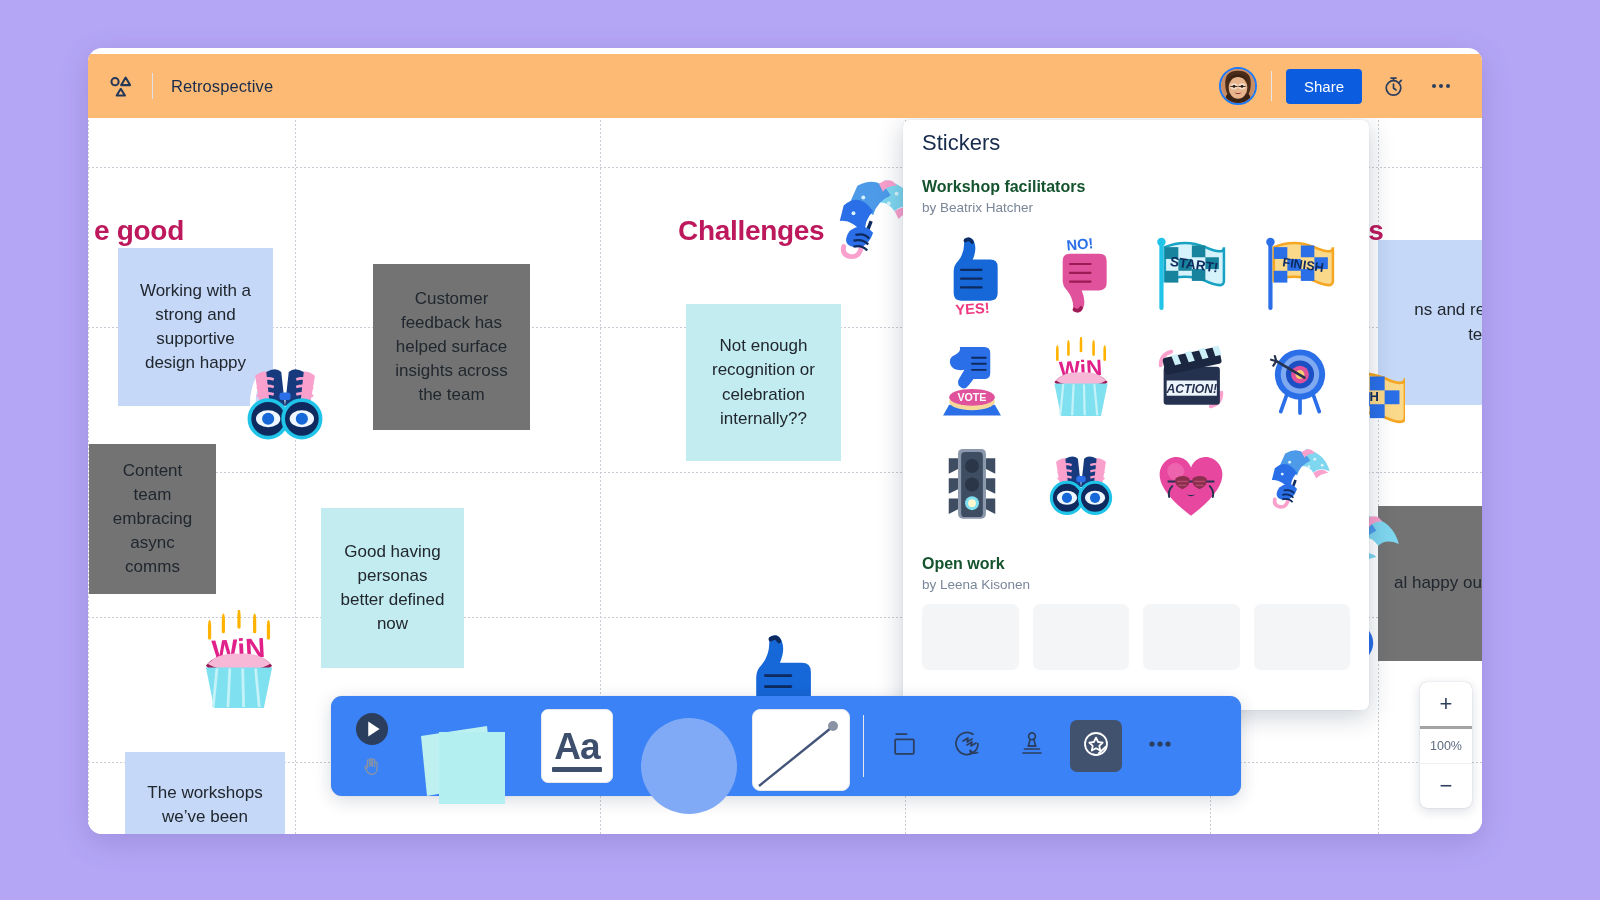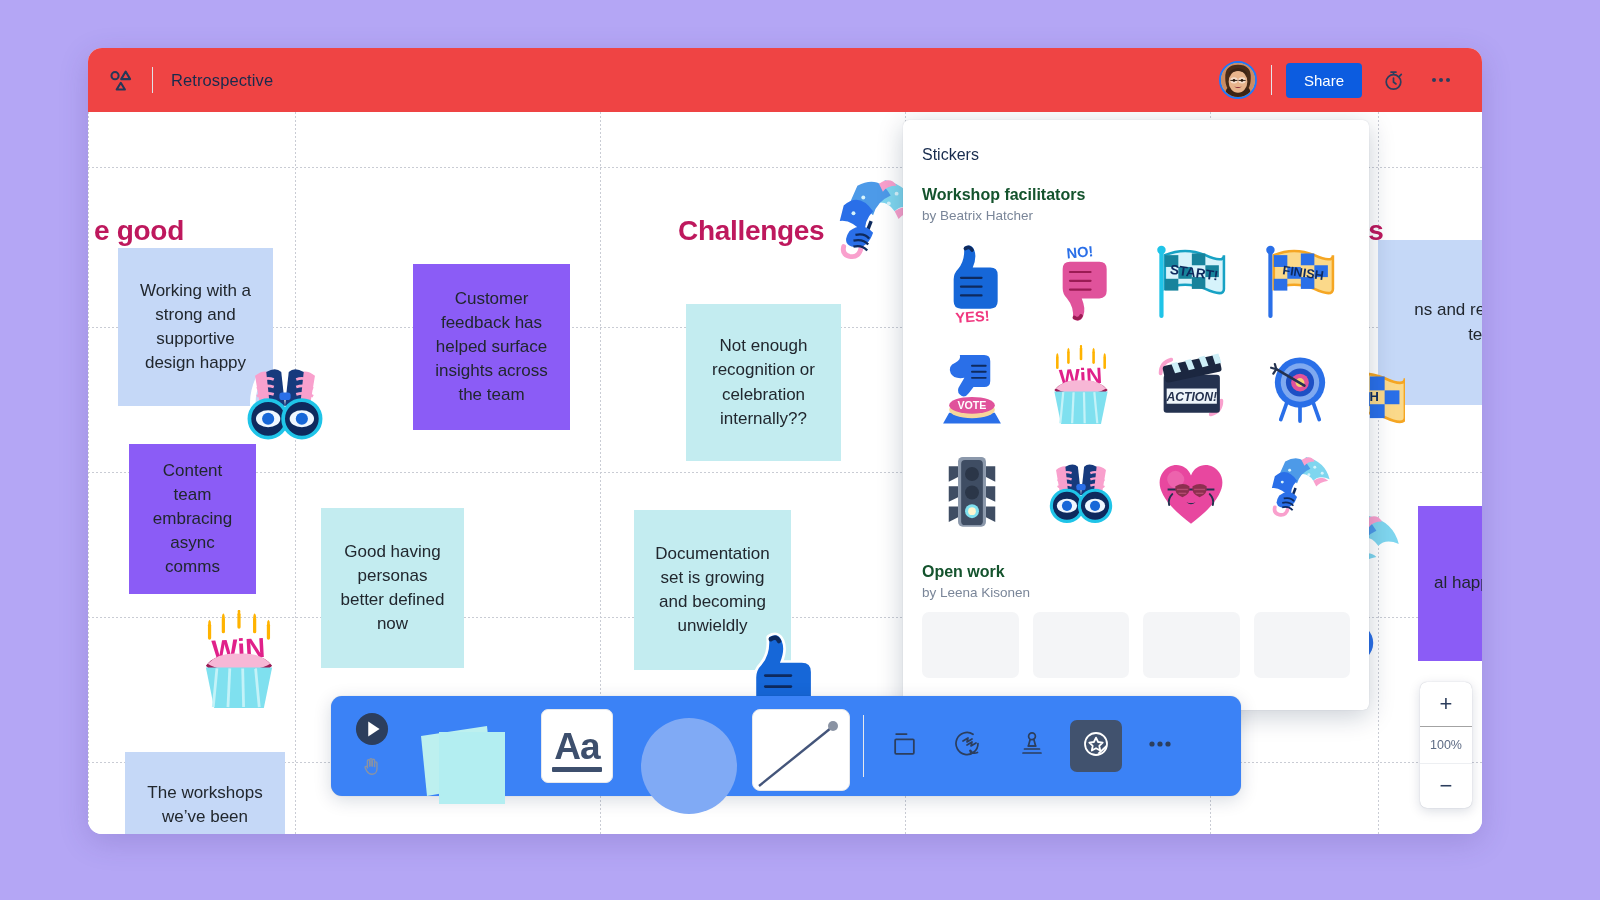--- a/index.html
+++ b/index.html
@@ -15,22 +15,22 @@
     position:absolute; left:88px; top:48px;
     width:1394px; height:786px;
     background:#ffffff;
     border-radius:14px;
     overflow:hidden;
     box-shadow:0 8px 30px rgba(60,40,120,.18);
   }
 
   
   #header{
-    position:absolute; left:0; top:0; width:100%; height:64px;
-    background:#ef4444; z-index:40;
+    position:absolute; left:0; top:6px; width:100%; height:64px;
+    background:#fdba74; z-index:40;
     display:flex; align-items:center;
   }
   #header-left{ display:flex; align-items:center; gap:0; padding-left:20px;}
   .logo-mark{ width:26px; height:26px; display:block;}
   .hdr-divider{ width:1px; height:26px; background:#dfe1e6; margin:0 18px;}
   #board-title{ font-size:16.5px; color:#172b4d; letter-spacing:.1px;}
   #header-right{
     margin-left:auto; display:flex; align-items:center; gap:0; padding-right:24px;
   }
   #avatar{
@@ -70,35 +70,35 @@
   }
 
   
   .note{
     position:absolute;
     display:flex; align-items:center; justify-content:center;
     text-align:center; font-size:17px; line-height:1.42;
     color:#21272e; padding:14px 16px;
   }
   .note.blue { background:#c5d8f7; }
-  .note.yellow{ background:#8b5cf6;margin-left:40px; }
+  .note.yellow{ background:#737373; }
   .note.cyan  { background:#c3ecf0; }
 
   
   .canvas-sticker{ position:absolute; }
 
   
   #stickers-panel{
     position:absolute; left:815px; top:72px;
     width:466px; height:590px;
     background:#fff; border-radius:6px;
     box-shadow:0 6px 26px rgba(9,30,66,.22), 0 0 1px rgba(9,30,66,.2);
     z-index:30; overflow:hidden;
   }
-  #panel-title{ font-size:16px; color:#172b4d; padding:26px 0 0 19px;}
+  #panel-title{ font-size:22px; color:#172b4d; padding:10px 0 0 19px;}
   .pack-name{ font-size:16px; font-weight:bold; color:#14532d; padding:22px 0 0 19px;}
   .pack-author{ font-size:13.5px; color:#7a8699; padding:4px 0 0 19px;}
   .sticker-grid{
     display:grid; grid-template-columns:repeat(4,1fr);
     gap:0; padding:8px 14px 0 14px;
   }
   .sticker-cell{
     height:104px; display:flex; align-items:center; justify-content:center;
     border-radius:6px; cursor:pointer;
   }
@@ -133,21 +133,21 @@
   
   #zoom-controls{
     position:absolute; left:1332px; top:634px;
     width:52px; background:#fff; border-radius:7px;
     box-shadow:0 3px 12px rgba(9,30,66,.15), 0 0 1px rgba(9,30,66,.3);
     z-index:35; text-align:center; overflow:hidden;
   }
   .zc-btn{ height:44px; display:flex; align-items:center; justify-content:center;
     font-size:22px; color:#2c3e5d; cursor:pointer;}
   .zc-level{ height:38px; display:flex; align-items:center; justify-content:center;
-    font-size:12.5px; color:#5d6b84; border-top:1px solid #a3a3a3;
+    font-size:12.5px; color:#5d6b84; border-top:3px solid #a3a3a3;
     border-bottom:1px solid #edeff2; cursor:pointer;}
 </style>
 </head>
 <body>
 
 <div id="app-window">
 
   <div id="header">
     <div id="header-left">
       <span>
@@ -217,21 +217,20 @@
     <div class="col-head" style="left:6px;top:103px">e good</div>
     <div class="col-head" style="left:590px;top:103px">Challenges</div>
     <div class="col-head" style="left:1265px;top:103px">as</div>
 
     <div class="note blue" style="left:30px;top:136px;width:155px;height:158px">Working with a strong and supportive design happy</div>
     <div class="note yellow" style="left:285px;top:152px;width:157px;height:166px">Customer feedback has helped surface insights across the team</div>
     <div class="note cyan" style="left:598px;top:192px;width:155px;height:157px">Not enough recognition or celebration internally??</div>
     <div class="note blue" style="left:1290px;top:128px;width:160px;height:165px;justify-content:flex-end;text-align:right">ns and reduce tencies</div>
     <div class="note yellow" style="left:1px;top:332px;width:127px;height:150px">Content team embracing async comms</div>
     <div class="note cyan" style="left:233px;top:396px;width:143px;height:160px">Good having personas better defined now</div>
-    <div class="note cyan" style="left:546px;top:398px;width:157px;height:160px">Documentation set is growing and becoming unwieldly</div>
     <div class="note yellow" style="left:1290px;top:394px;width:160px;height:155px;justify-content:flex-start;text-align:left">al happy our!</div>
     <div class="note blue" style="left:37px;top:640px;width:160px;height:130px">The workshops we’ve been running lately</div>
 
     <div class="canvas-sticker" style="left:150px;top:245px;width:94px;height:88px">
       <svg viewBox="0 0 100 94" width="94" height="88">
         <g stroke="#fff" stroke-width="6" fill="none">
           <path d="M22 22 q-8 18 -6 32"></path>
             <path d="M78 22 q8 18 6 32"></path>
         </g>
         <path d="M18 20 q10 -8 18 -2 l6 34 -18 4z" fill="#f9a0cd"></path>

